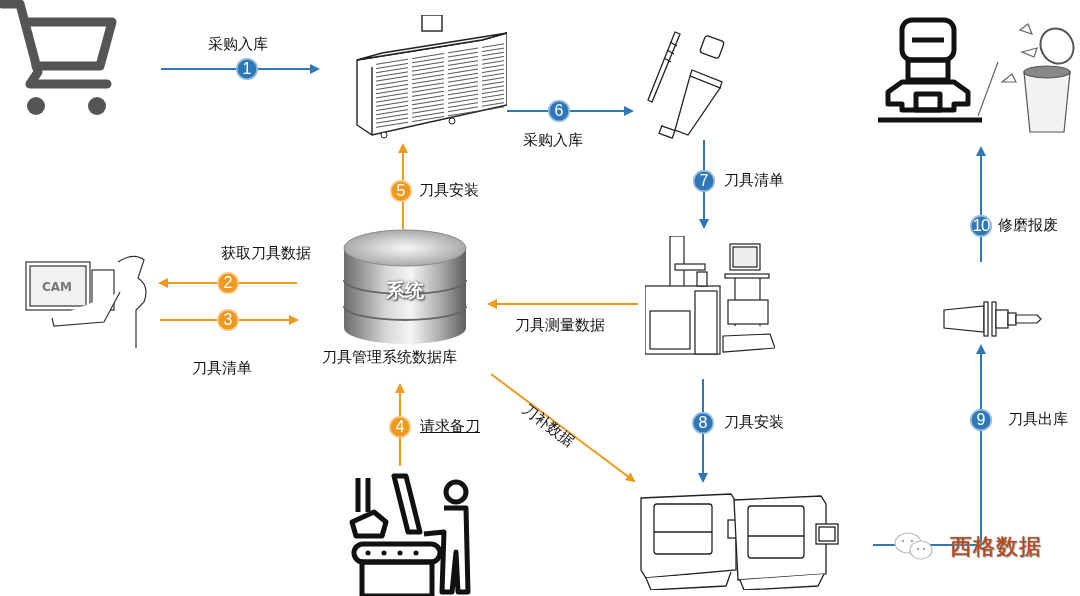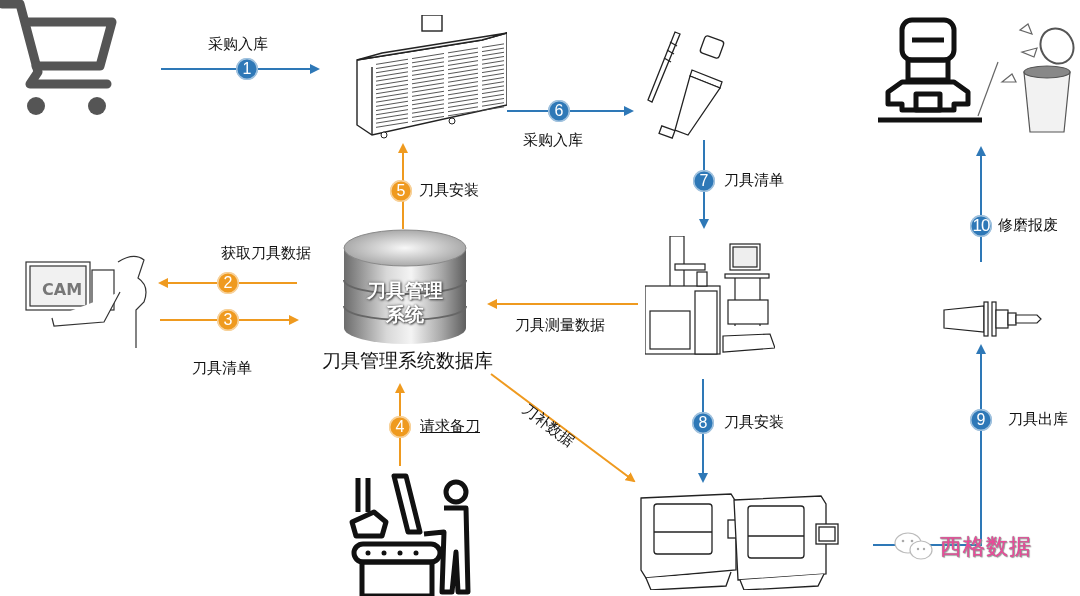--- a/index.html
+++ b/index.html
@@ -10,22 +10,22 @@
   .badge { position: absolute; width: 22px; height: 22px; border-radius: 50%;
            color: #fff; font-size: 16px; line-height: 22px; text-align: center;
            font-family: "Liberation Sans", sans-serif; font-weight: normal;
            box-shadow: inset 0 0 0 1.5px rgba(255,255,255,0.55); }
   .badge.blue { background: #2e78b7; }
   .badge.orange { background: #ef9a1f; }
   .badge.small { font-size: 17px; letter-spacing: -1px; }
   .icon { position: absolute; }
   .dbtext { position: absolute; color: #fff; font-size: 19px; font-weight: bold; text-align: center;
             text-shadow: 0 0 3px #555, 1px 1px 2px #444; line-height: 24px; }
-  .watermark { position: absolute; font-size: 22px; color: #ec4899; white-space: nowrap;
-               text-shadow: 0 0 1px #888, 0 0 1px #888, 1px 1px 1px #999; letter-spacing: 1px; }
+  .watermark { position: absolute; font-size: 22px; color: #c2410c; white-space: nowrap;
+               text-shadow: 0 0 1px #888, 0 0 1px #888, 1px 1px 1px #999; letter-spacing: 1px; margin-left: 10px; }
 </style>
 </head>
 <body>
 
 <div id="stage">
 
   <svg width="1080" height="596" style="position:absolute;left:0;top:0">
     <defs>
       <marker id="ab" markerWidth="10" markerHeight="10" refX="8" refY="5" orient="auto" markerUnits="userSpaceOnUse">
         <path d="M0,0 L10,5 L0,10 z" fill="#2e78b7"></path>
@@ -230,21 +230,21 @@
 
   <svg class="icon" style="left:24;top:252" width="140" height="96" viewBox="0 0 140 96">
     <g fill="#fff" stroke="#333" stroke-width="1.2">
       <rect x="2" y="10" width="64" height="48"></rect>
       <rect x="6" y="14" width="56" height="40" fill="#f1f1f1"></rect>
       <rect x="68" y="18" width="22" height="40"></rect>
       <path d="M94,10 Q110,0 120,8 L114,26 Q126,34 120,50 L112,58 L112,96"></path>
       <path d="M96,40 L80,70 L30,74 L28,66"></path>
     </g>
   </svg>
-  <div class="lbl" style="left:42px;top:280px;font-size:16px;color:#777;font-weight:bold;">CAM</div>
+  <div class="lbl" style="left:42px;top:280px;font-size:12px;color:#777;font-weight:bold;">CAM</div>
 
   <svg class="icon" style="left:348;top:472" width="125" height="124" viewBox="0 0 125 124">
     <g fill="none" stroke="#111" stroke-width="5" stroke-linejoin="round">
       <line x1="10" y1="6" x2="10" y2="40"></line>
       <line x1="20" y1="6" x2="20" y2="40"></line>
       <path d="M4,50 L26,40 L38,50 L34,64 L8,64 Z"></path>
       <path d="M46,4 L58,4 L72,60 L60,60 Z"></path>
       <rect x="6" y="72" width="86" height="18" rx="9"></rect>
       <rect x="14" y="90" width="70" height="34"></rect>
       <circle cx="108" cy="20" r="10"></circle>
@@ -271,24 +271,23 @@
         <stop offset="0" stop-color="#f8f8f8"></stop>
         <stop offset="1" stop-color="#9a9a9a"></stop>
       </radialGradient>
     </defs>
     <path d="M4,20 L4,100 A61,16 0 0 0 126,100 L126,20 Z" fill="url(#metal)"></path>
     <path d="M4,52 A61,14 0 0 0 126,52" fill="none" stroke="#666" stroke-width="2"></path>
     <path d="M4,78 A61,14 0 0 0 126,78" fill="none" stroke="#666" stroke-width="2"></path>
     <ellipse cx="65" cy="20" rx="61" ry="18" fill="url(#top)" stroke="#8a8a8a"></ellipse>
   </svg>
   <div class="dbtext" style="left:340px;top:278px;width:130px;">
-    <div>刀具管理</div>
     <div>系统</div>
   </div>
-  <div class="lbl" style="left:322px;top:348px;font-size:19px;">刀具管理系统数据库</div>
+  <div class="lbl" style="left:322px;top:348px;font-size:15px;">刀具管理系统数据库</div>
 
   <div class="badge blue" style="left:236px;top:58px;">1</div>
   <div class="badge orange" style="left:217px;top:272px;">2</div>
   <div class="badge orange" style="left:217px;top:309px;">3</div>
   <div class="badge orange" style="left:389px;top:416px;">4</div>
   <div class="badge orange" style="left:390px;top:180px;">5</div>
   <div class="badge blue" style="left:548px;top:100px;">6</div>
   <div class="badge blue" style="left:693px;top:170px;">7</div>
   <div class="badge blue" style="left:692px;top:412px;">8</div>
   <div class="badge blue" style="left:970px;top:409px;">9</div>

